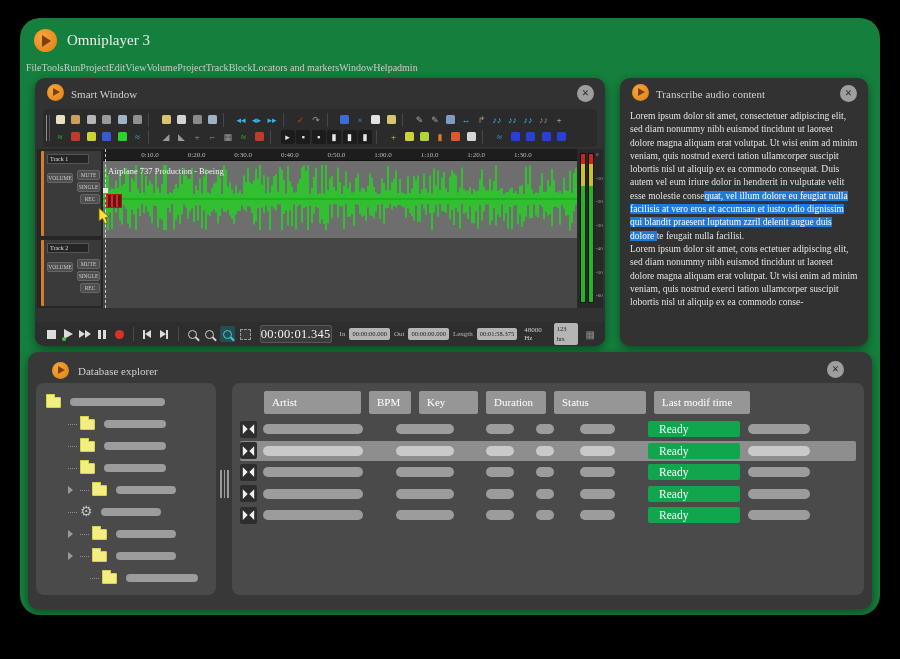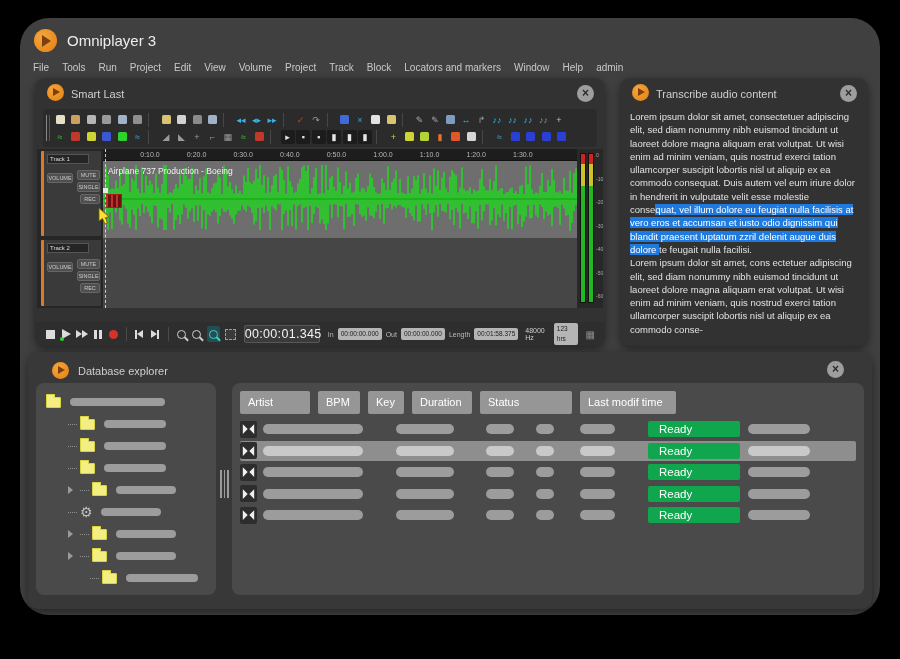--- a/index.html
+++ b/index.html
@@ -1,31 +1,31 @@
 <!DOCTYPE html>
 <html><head>
 <meta charset="utf-8">
 <style>
   * { box-sizing: border-box; margin: 0; padding: 0; }
   html,body { width:900px; height:659px; background:#000; font-family:"Liberation Sans", sans-serif; overflow:hidden; }
 
   .window { position:absolute; left:20px; top:18px; width:860px; height:597px;
-            background:#404040; border-radius:29px; box-shadow:0 6px 24px rgba(0,0,0,.7); }
+            background:#15803d; border-radius:20px; box-shadow:0 6px 24px rgba(0,0,0,.7);font-family:Liberation Serif, serif; }
 
   
   .play-badge { position:absolute; border-radius:50%;
                 background:radial-gradient(circle at 35% 35%, #f6a63c, #e07f12); }
   .play-badge::after { content:''; position:absolute; left:36%; top:26%;
                 width:0; height:0; border-style:solid; border-color:transparent; }
   .pb-lg { width:23px; height:23px; }
   .pb-lg::after { border-width:6px 0 6px 9px; border-left-color:#7d3f0e; }
   .pb-sm { width:17px; height:17px; }
   .pb-sm::after { border-width:4.5px 0 4.5px 7px; border-left-color:#7d3f0e; }
   .app-title { position:absolute; left:47px; top:14px; font-size:15px; color:#ececec; }
-  .menu-bar { position:absolute; left:13px; top:44px; display:flex; gap:13px; }
+  .menu-bar { position:absolute; left:6px; top:44px; display:flex; }
   .menu-item { font-size:10px; color:#c9c9c9; cursor:default; }
 
   
   .panel { position:absolute; background:#323232; border-radius:10px;
            box-shadow:0 3px 10px rgba(0,0,0,.45); }
   .panel-header { position:absolute; left:0; top:0; right:0; height:30px; }
   .panel-title { position:absolute; left:36px; top:10px; font-size:11px; color:#cfcfcf; }
   .panel-header .play-badge { left:12px; top:6px; }
   .close-btn { position:absolute; right:11px; top:7px; width:17px; height:17px; border-radius:50%;
                background:#9e9e9e; color:#2b2b2b; font-size:12px; font-weight:bold;
@@ -175,21 +175,21 @@
       <span class="menu-item">Block</span>
       <span class="menu-item">Locators and markers</span>
       <span class="menu-item">Window</span>
       <span class="menu-item">Help</span>
       <span class="menu-item">admin</span>
     </div>
 
   <div class="panel" id="smart-track">
     <div class="panel-header">
       <div class="play-badge pb-sm"></div>
-      <div class="panel-title">Smart Last</div>
+      <div class="panel-title">Smart Window</div>
       <div class="close-btn">×</div>
     </div>
 
     <div class="toolbar">
       <div class="tb-grip"></div>
       <div class="tb-row" id="tb-row1">
           <span class="tb-icon">
             <i style="background: rgb(230, 224, 196);"></i>
           </span>
           <span class="tb-icon">
@@ -496,23 +496,23 @@
           <span class="tree-bar" style="width: 72px;"></span>
         </div>
       </div>
     <div class="v-grip">
         <i></i>
         <i></i>
         <i></i>
       </div>
     <div class="table-box">
       <div class="db-header" id="db-header">
-          <div class="col-head" style="width: 70px;">Artist</div>
+          <div class="col-head" style="width: 97px; margin-left: 24px;">Artist</div>
           <div class="col-head" style="width: 42px;">BPM</div>
-          <div class="col-head" style="width: 36px;">Key</div>
+          <div class="col-head" style="width: 59px;">Key</div>
           <div class="col-head" style="width: 60px;">Duration</div>
           <div class="col-head" style="width: 92px;">Status</div>
           <div class="col-head" style="width: 96px;">Last modif time</div>
         </div>
       <div id="db-rows">
           <div class="db-row">
             <div class="cell" style="width: 148px;">
               <span class="bowtie">
                 <svg width="13" height="12" viewBox="0 0 16 14">
                   <path fill="#f0f0f0" d="M1 1 L7 7 L1 13 Z M15 1 L9 7 L15 13 Z"></path>

